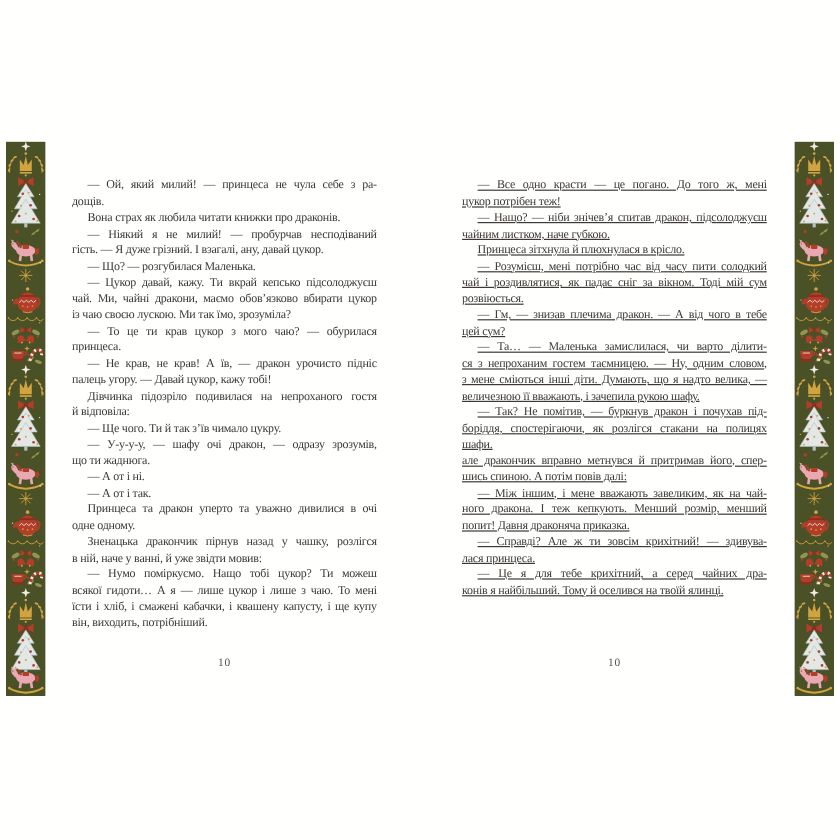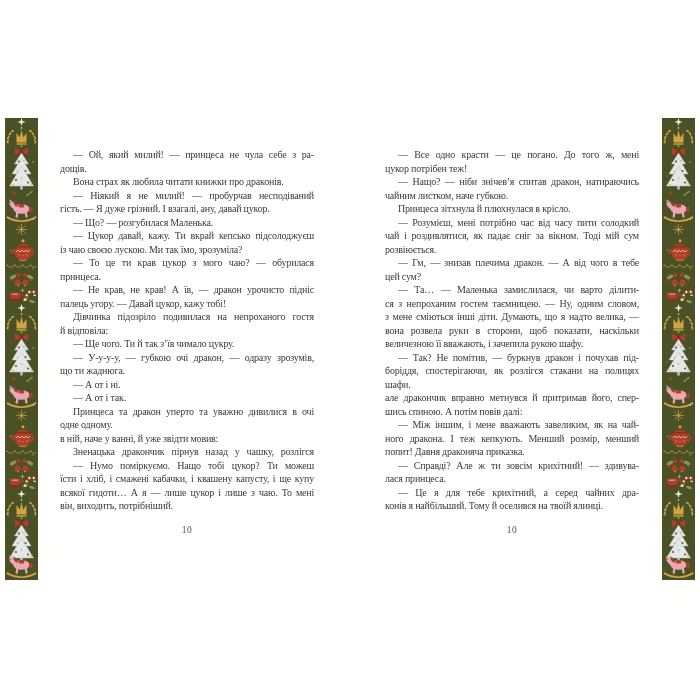--- a/index.html
+++ b/index.html
@@ -10,26 +10,26 @@
   }
   .strip{position:absolute;top:118px;width:33px;height:462px;}
   #left-strip{left:5px;}
   #right-strip{left:662px;}
   .page{
     position:absolute;top:148px;width:254px;
     color:var(--text-color,#3d3a36);
     font-size:10px;line-height:13.5px;letter-spacing:-0.2px;
   }
   #left-page-text{left:60px;}
-  #right-page-text{left:385px;}
+  #right-page-text{left:385px;text-decoration:underline;}
   .tline{white-space:nowrap;text-align:justify;text-align-last:justify;}
   .tline.last{text-align-last:left;}
   .tline.first{text-indent:13px;}
   .pagenum{
-    position:absolute;top:525px;width:254px;text-align:center;
+    position:absolute;top:548px;width:254px;text-align:center;
     font-size:9.5px;color:#55514c;letter-spacing:0.5px;
   }
   #left-page-number{left:60px;}
   #right-page-number{left:385px;}
   svg{display:block;}
 </style>
 </head>
 <body>
 
 <svg width="0" height="0" style="position:absolute" aria-hidden="true">
@@ -210,57 +210,57 @@
 </svg>
 
 <div id="left-page-text" class="page">
     <div class="tline first">— Ой, який милий! — принцеса не чула себе з ра-</div>
     <div class="tline last">дощів.</div>
     <div class="tline first last">Вона страх як любила читати книжки про драконів.</div>
     <div class="tline first">— Ніякий я не милий! — пробурчав несподіваний</div>
     <div class="tline last">гість. — Я дуже грізний. І взагалі, ану, давай цукор.</div>
     <div class="tline first last">— Що? — розгубилася Маленька.</div>
     <div class="tline first">— Цукор давай, кажу. Ти вкрай кепсько підсолоджуєш</div>
+    <div class="tline">чай. Ми, чайні дракони, маємо обов’язково вбирати цукор</div>
     <div class="tline last">із чаю своєю лускою. Ми так їмо, зрозуміла?</div>
     <div class="tline first">— То це ти крав цукор з мого чаю? — обурилася</div>
     <div class="tline last">принцеса.</div>
     <div class="tline first">— Не крав, не крав! А їв, — дракон урочисто підніс</div>
     <div class="tline last">палець угору. — Давай цукор, кажу тобі!</div>
     <div class="tline first">Дівчинка підозріло подивилася на непроханого гостя</div>
     <div class="tline last">й відповіла:</div>
     <div class="tline first last">— Ще чого. Ти й так з’їв чимало цукру.</div>
-    <div class="tline first">— У-у-у-у, — губкою очі дракон, — одразу зрозумів,</div>
+    <div class="tline first">— У-у-у-у, — шафу очі дракон, — одразу зрозумів,</div>
     <div class="tline last">що ти жаднюга.</div>
     <div class="tline first last">— А от і ні.</div>
     <div class="tline first last">— А от і так.</div>
     <div class="tline first">Принцеса та дракон уперто та уважно дивилися в очі</div>
     <div class="tline last">одне одному.</div>
+    <div class="tline first">Зненацька дракончик пірнув назад у чашку, розлігся</div>
     <div class="tline last">в ній, наче у ванні, й уже звідти мовив:</div>
-    <div class="tline first">Зненацька дракончик пірнув назад у чашку, розлігся</div>
     <div class="tline first">— Нумо поміркуємо. Нащо тобі цукор? Ти можеш</div>
+    <div class="tline">всякої гидоти… А я — лише цукор і лише з чаю. То мені</div>
     <div class="tline">їсти і хліб, і смажені кабачки, і квашену капусту, і ще купу</div>
-    <div class="tline">всякої гидоти… А я — лише цукор і лише з чаю. То мені</div>
     <div class="tline last">він, виходить, потрібніший.</div>
   </div>
 
 <div id="right-page-text" class="page">
     <div class="tline first">— Все одно красти — це погано. До того ж, мені</div>
     <div class="tline last">цукор потрібен теж!</div>
-    <div class="tline first">— Нащо? — ніби знічев’я спитав дракон, натираючись</div>
+    <div class="tline first">— Нащо? — ніби знічев’я спитав дракон, підсолоджуєш</div>
     <div class="tline last">чайним листком, наче губкою.</div>
     <div class="tline first last">Принцеса зітхнула й плюхнулася в крісло.</div>
     <div class="tline first">— Розумієш, мені потрібно час від часу пити солодкий</div>
     <div class="tline">чай і роздивлятися, як падає сніг за вікном. Тоді мій сум</div>
     <div class="tline last">розвіюється.</div>
     <div class="tline first">— Гм, — знизав плечима дракон. — А від чого в тебе</div>
     <div class="tline last">цей сум?</div>
     <div class="tline first">— Та… — Маленька замислилася, чи варто ділити-</div>
     <div class="tline">ся з непроханим гостем таємницею. — Ну, одним словом,</div>
     <div class="tline">з мене сміються інші діти. Думають, що я надто велика, —</div>
-    <div class="tline">вона розвела руки в сторони, щоб показати, наскільки</div>
     <div class="tline last">величезною її вважають, і зачепила рукою шафу.</div>
     <div class="tline first">— Так? Не помітив, — буркнув дракон і почухав під-</div>
     <div class="tline">боріддя, спостерігаючи, як розлігся стакани на полицях</div>
     <div class="tline last">шафи.</div>
     <div class="tline">але дракончик вправно метнувся й притримав його, спер-</div>
     <div class="tline last">шись спиною. А потім повів далі:</div>
     <div class="tline first">— Між іншим, і мене вважають завеликим, як на чай-</div>
     <div class="tline">ного дракона. І теж кепкують. Менший розмір, менший</div>
     <div class="tline last">попит! Давня драконяча приказка.</div>
     <div class="tline first">— Справді? Але ж ти зовсім крихітний! — здивува-</div>

